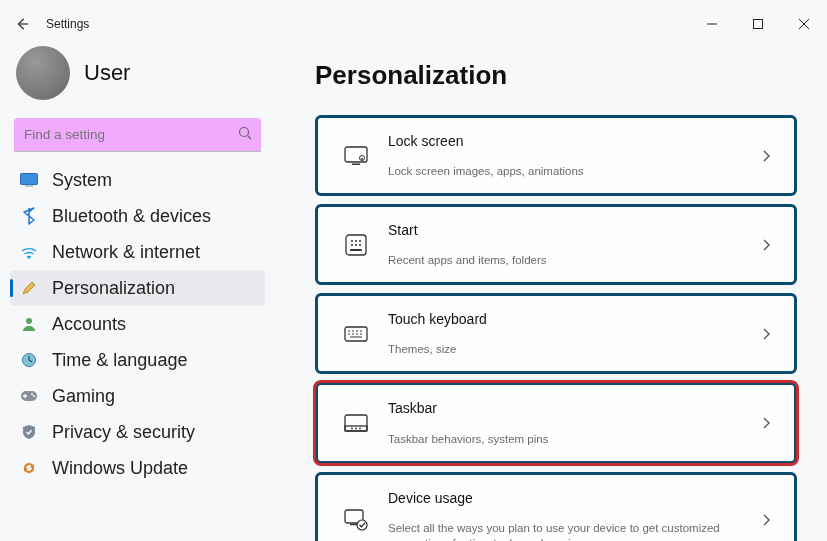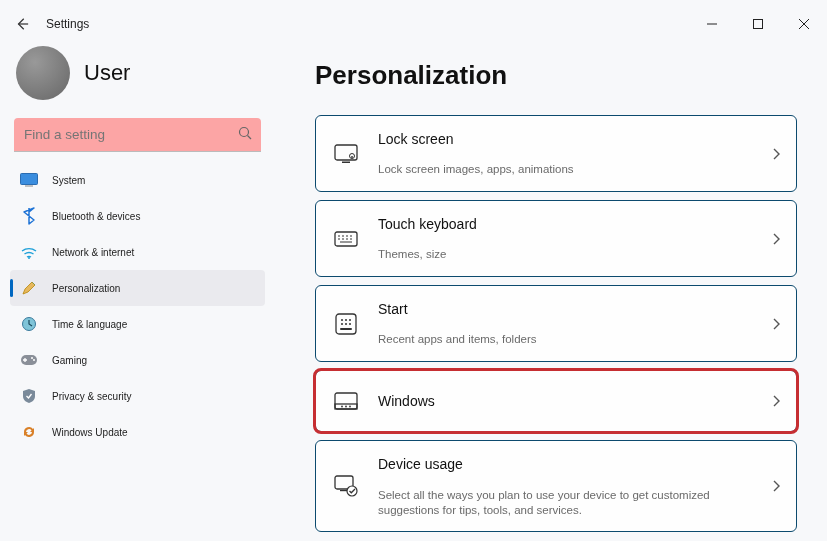--- a/index.html
+++ b/index.html
@@ -11,33 +11,33 @@
   .titlebar .spacer { flex:1; }
   .titlebar .win-btn { width:46px; height:32px; display:flex; align-items:center; justify-content:center; color:#222; cursor:pointer; }
 
   .body-row { display:flex; height: calc(541px - 32px); }
   .sidebar { width: 275px; padding: 6px 10px 0 10px; flex-shrink:0; overflow:hidden; }
   .profile { display:flex; align-items:center; margin: 8px 6px 18px 6px; }
   .avatar { width:54px; height:54px; border-radius:50%; background: radial-gradient(circle at 35% 30%, #999, #666); }
   .username { margin-left: 14px; font-size: 22px; color:#111; }
 
   .search { position:relative; margin: 0 4px 10px 4px; }
-  .search input { width:100%; height:34px; border:none; border-bottom:1px solid #bbb; background:#fca5a5; padding:0 32px 0 10px; font-size:13.5px; color:#333; outline:none; border-radius:4px 4px 0 0; }
+  .search input { width:100%; height:34px; border:none; border-bottom:1px solid #bbb; background:#f0abfc; padding:0 32px 0 10px; font-size:13.5px; color:#333; outline:none; border-radius:4px 4px 0 0; }
   .search .icon { position:absolute; right:8px; top:7px; color:#666; }
 
   .nav { margin-top:8px; }
-  .nav-item { display:flex; align-items:center; height:36px; padding:0 10px; border-radius:4px; cursor:pointer; font-size:10px; color:#222; position:relative; }
+  .nav-item { display:flex; align-items:center; height:36px; padding:0 10px; border-radius:4px; cursor:pointer; font-size:18px; color:#222; position:relative; }
   .nav-item.selected { background:#eaeaee; }
   .nav-item.selected::before { content:""; position:absolute; left:0; top:9px; bottom:9px; width:3px; background:#0067c0; border-radius:2px; }
   .nav-item .ico { width:18px; height:18px; margin-right:14px; display:flex; align-items:center; justify-content:center; font-size:14px; }
 
   .main { flex:1; padding: 28px 30px 0 40px; overflow-y:auto; }
   .page-title { font-size:26px; font-weight:600; color:#111; margin-bottom: 24px; }
 
-  .card { background:#fefefe; border:1px solid #0c4a6e; border-radius:6px; display:flex; align-items:center; padding:14px 16px; margin-bottom:8px; cursor:pointer; position:relative; min-height:62px; }
+  .card { background:#fefefe; border:3px solid #0c4a6e; border-radius:6px; display:flex; align-items:center; padding:14px 24px; margin-bottom:8px; cursor:pointer; position:relative; min-height:62px; }
   .card.highlighted { outline:3px solid #c62e32; outline-offset:-1px; }
   .card .cico { width:28px; height:28px; display:flex; align-items:center; justify-content:center; color:#333; margin-right:18px; flex-shrink:0; }
   .card .ctext { flex:1; }
   .card .ctitle { font-size:14px; color:#111; line-height:1.3; }
   .card .csub { font-size:11.5px; color:#6a6a6a; line-height:1.3; margin-top:14px; }
   .card .chev { color:#555; flex-shrink:0; margin-left:10px; }
 
   svg { display:block; }
 </style>
 </head>
@@ -116,20 +116,29 @@
             <svg width="16" height="16" viewBox="0 0 16 16">
               <path d="M2 14l2-5 7-7 3 3-7 7-5 2z" fill="#e7b85c" stroke="#b8860b" stroke-width="0.8"></path>
               <path d="M11 2l3 3" stroke="#795 " stroke-width="0.8"></path>
             </svg>
           </span>
         <span>Personalization</span>
       </div>
       <div class="nav-item">
         <span class="ico">
             <svg width="16" height="16" viewBox="0 0 16 16">
+              <circle cx="8" cy="5" r="3" fill="#5aa35a"></circle>
+              <path d="M2 15c0-3 3-5 6-5s6 2 6 5" fill="#5aa35a"></path>
+            </svg>
+          </span>
+        <span>Accounts</span>
+      </div>
+      <div class="nav-item">
+        <span class="ico">
+            <svg width="16" height="16" viewBox="0 0 16 16">
               <circle cx="8" cy="8" r="6.5" stroke="#3a7a9c" fill="#7fc4d8" stroke-width="1"></circle>
               <path d="M8 4v4l3 2" stroke="#1a4a5c" stroke-width="1.2" fill="none"></path>
             </svg>
           </span>
         <span>Time &amp; language</span>
       </div>
       <div class="nav-item">
         <span class="ico">
             <svg width="18" height="12" viewBox="0 0 18 12">
               <rect x="1" y="1" width="16" height="10" rx="5" fill="#8a8f98"></rect>
@@ -169,38 +178,20 @@
           <svg width="24" height="20" viewBox="0 0 24 20">
             <rect x="1" y="1" width="22" height="15" rx="2" stroke="#333" fill="none" stroke-width="1.3"></rect>
             <rect x="8" y="17.5" width="8" height="1.5" fill="#333"></rect>
             <circle cx="18" cy="12" r="2.5" stroke="#333" fill="#fff" stroke-width="1"></circle>
             <rect x="17.3" y="12" width="1.4" height="2" fill="#333"></rect>
           </svg>
         </span>
       <div class="ctext">
         <div class="ctitle">Lock screen</div>
         <div class="csub">Lock screen images, apps, animations</div>
-      </div>
-      <span class="chev">
-          <svg width="8" height="12" viewBox="0 0 8 12">
-            <path d="M2 1l5 5-5 5" stroke="currentColor" fill="none" stroke-width="1.4"></path>
-          </svg>
-        </span>
-    </div>
-
-    <div class="card">
-      <span class="cico">
-          <svg width="24" height="16" viewBox="0 0 24 16">
-            <rect x="1" y="1" width="22" height="14" rx="2" stroke="#333" fill="none" stroke-width="1.3"></rect>
-            <path d="M4 5h2M8 5h2M12 5h2M16 5h2M4 8h2M8 8h2M12 8h2M16 8h2M6 11h12" stroke="#333" stroke-width="1.1"></path>
-          </svg>
-        </span>
-      <div class="ctext">
-        <div class="ctitle">Touch keyboard</div>
-        <div class="csub">Themes, size</div>
       </div>
       <span class="chev">
           <svg width="8" height="12" viewBox="0 0 8 12">
             <path d="M2 1l5 5-5 5" stroke="currentColor" fill="none" stroke-width="1.4"></path>
           </svg>
         </span>
     </div>
 
     <div class="card">
       <span class="cico">
@@ -219,32 +210,51 @@
         <div class="ctitle">Start</div>
         <div class="csub">Recent apps and items, folders</div>
       </div>
       <span class="chev">
           <svg width="8" height="12" viewBox="0 0 8 12">
             <path d="M2 1l5 5-5 5" stroke="currentColor" fill="none" stroke-width="1.4"></path>
           </svg>
         </span>
     </div>
 
+    <div class="card">
+      <span class="cico">
+          <svg width="24" height="16" viewBox="0 0 24 16">
+            <rect x="1" y="1" width="22" height="14" rx="2" stroke="#333" fill="none" stroke-width="1.3"></rect>
+            <path d="M4 5h2M8 5h2M12 5h2M16 5h2M4 8h2M8 8h2M12 8h2M16 8h2M6 11h12" stroke="#333" stroke-width="1.1"></path>
+          </svg>
+        </span>
+      <div class="ctext">
+        <div class="ctitle">Touch keyboard</div>
+        <div class="csub">Themes, size</div>
+      </div>
+      <span class="chev">
+          <svg width="8" height="12" viewBox="0 0 8 12">
+            <path d="M2 1l5 5-5 5" stroke="currentColor" fill="none" stroke-width="1.4"></path>
+          </svg>
+        </span>
+    </div>
+
     <div class="card highlighted">
       <span class="cico">
           <svg width="24" height="18" viewBox="0 0 24 18">
             <rect x="1" y="1" width="22" height="16" rx="2" stroke="#333" fill="none" stroke-width="1.3"></rect>
             <rect x="1" y="12" width="22" height="5" fill="none" stroke="#333" stroke-width="1.3"></rect>
             <circle cx="8" cy="14.5" r="0.9" fill="#333"></circle>
             <circle cx="12" cy="14.5" r="0.9" fill="#333"></circle>
             <circle cx="16" cy="14.5" r="0.9" fill="#333"></circle>
           </svg>
         </span>
       <div class="ctext">
-        <div class="ctitle">Windows</div>
+        <div class="ctitle">Taskbar</div>
+        <div class="csub">Taskbar behaviors, system pins</div>
       </div>
       <span class="chev">
           <svg width="8" height="12" viewBox="0 0 8 12">
             <path d="M2 1l5 5-5 5" stroke="currentColor" fill="none" stroke-width="1.4"></path>
           </svg>
         </span>
     </div>
 
 
     <div class="card">

